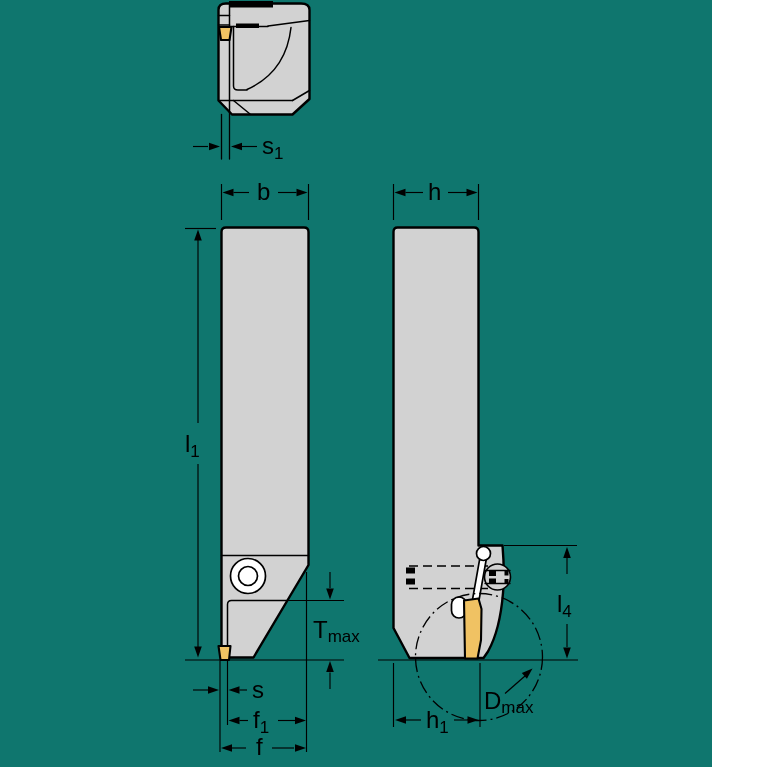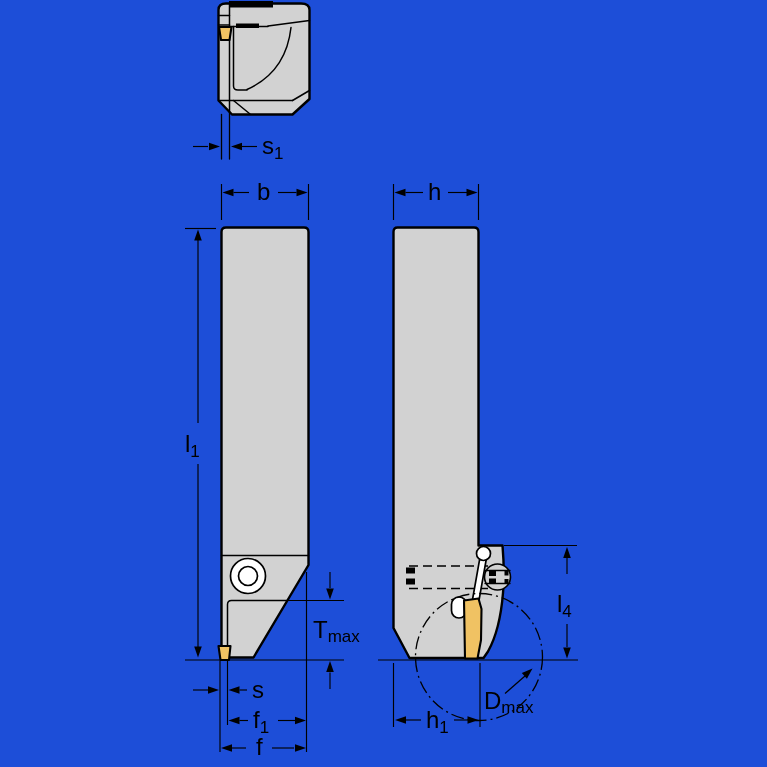--- a/index.html
+++ b/index.html
@@ -1,16 +1,16 @@
 <!DOCTYPE html>
 <html><head>
 <meta charset="utf-8">
 <style>
   html,body{margin:0;padding:0;background:#ffffff;}
-  .stage{width:767px;height:767px;position:relative;background:#1d4ed8;}
+  .stage{width:712px;height:767px;position:relative;background:#0f766e;}
   svg{display:block;}
   .body{stroke:#000;stroke-width:2.4;stroke-linejoin:round;stroke-linecap:round;}
   .thin{fill:none;stroke:#000;stroke-width:1.5;stroke-linecap:round;}
   .thin2{fill:none;stroke:#000;stroke-width:1.3;stroke-linecap:round;}
   .dim{fill:none;stroke:#000;stroke-width:1.15;}
   .arrow{fill:#000;stroke:none;}
   .blackfill{fill:#000;stroke:none;}
   .white{fill:#fff;stroke:#000;stroke-width:1.7;}
   .ins{stroke:#000;stroke-width:2.1;stroke-linejoin:round;}
   .dash{fill:none;stroke:#000;stroke-width:1.5;stroke-dasharray:9 5;}

